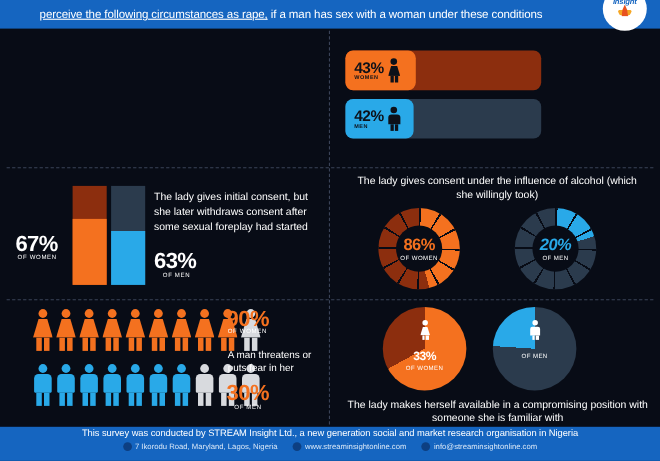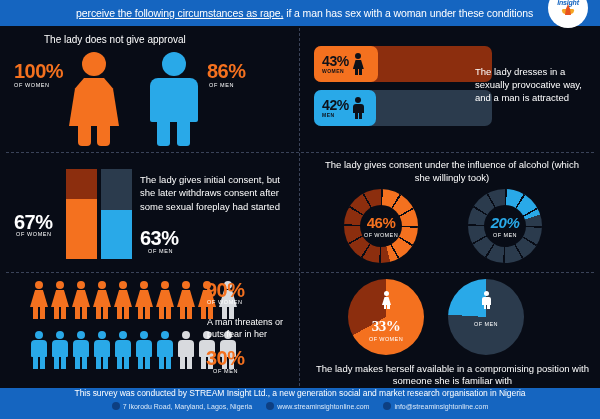--- a/index.html
+++ b/index.html
@@ -15,21 +15,21 @@
   
   .topbar {
     position:absolute; left:0; top:0; width:600px; height:26px;
     background:#1565c0;
     display:flex; align-items:center;
   }
   .topbar-text {
     font-size:10.5px; color:#ffffff; letter-spacing:-0.1px;
     padding-left:36px; white-space:nowrap;
   }
-  .topbar-text u { text-decoration:underline;margin-left:40px; }
+  .topbar-text u { text-decoration:underline; }
   .logo-circle {
     position:absolute; right:12px; top:-12px;
     width:40px; height:40px; border-radius:50%;
     background:#ffffff;
     display:flex; align-items:flex-end; justify-content:center;
     overflow:hidden;
   }
   .logo-inner { position:relative; width:40px; height:40px; }
   .logo-word {
     position:absolute; left:0; top:11px; width:40px; text-align:center;
@@ -172,21 +172,21 @@
     position:absolute; left:207px; top:44px; width:95px;
     font-size:9px; line-height:1.3; color:#ffffff;
   }
 
   
   #panel-compromise { left:300px; top:273px; width:300px; height:113px; }
   .pie { position:absolute; width:76px; height:76px; border-radius:50%; }
   .pie-label {
     position:absolute; left:0; top:40px; width:76px; text-align:center;
   }
-  .pie-pct { font-size:15px; font-weight:bold; color:#ffffff; letter-spacing:-0.5px; line-height:1;font-family:Liberation Serif, serif; }
+  .pie-pct { font-size:11px; font-weight:bold; color:#ffffff; letter-spacing:-0.5px; line-height:1; }
   .pie-sub { font-size:5.5px; letter-spacing:0.4px; color:#ffffff; margin-top:2px; }
   .pie-icon { position:absolute; left:34px; top:12px; width:9px; height:18px; }
   .pie-icon .ih { position:absolute; left:2px; top:0; width:5px; height:5px; border-radius:50%; background:#fff; }
   .pie-icon .ib { position:absolute; left:0; top:6px; width:9px; height:8px; background:#fff;
                   clip-path:polygon(28% 0%,72% 0%,100% 100%,0% 100%); }
   .pie-icon .il { position:absolute; left:1.5px; top:14px; width:2.5px; height:4px; background:#fff; }
   .pie-icon .ir { position:absolute; left:5px; top:14px; width:2.5px; height:4px; background:#fff; }
   .pie-icon.male .ib { clip-path:none; border-radius:2px 2px 0 0; }
   #panel-compromise .caption {
     position:absolute; left:10px; top:90px; width:285px; text-align:center;
@@ -223,42 +223,20 @@
         <div class="logo-flame2"></div>
         <div class="logo-flame"></div>
       </div>
     </div>
   </div>
 
   <div class="vdiv"></div>
   <div class="hdiv a"></div>
   <div class="hdiv b"></div>
 
-  <div class="panel" id="panel-approval">
-    <div class="panel-title">The lady does not give approval</div>
-
-    <div class="fig f-big">
-      <div class="head"></div>
-      <div class="torso"></div>
-      <div class="skirtleg-l"></div>
-      <div class="skirtleg-r"></div>
-    </div>
-    <div class="fig m-big">
-      <div class="head"></div>
-      <div class="torso"></div>
-      <div class="leg-l"></div>
-      <div class="leg-r"></div>
-    </div>
-
-    <div class="bignum orange" style="left:14px; top:32px;">100%</div>
-    <div class="bigsub" style="left:14px; top:54px;">OF WOMEN</div>
-
-    <div class="bignum orange" style="left:207px; top:32px;">86%</div>
-    <div class="bigsub" style="left:209px; top:54px;">OF MEN</div>
-  </div>
 
   <div class="panel" id="panel-provocative">
     <div class="hbar bg-w" style="top:18px;">
       <div class="hbar-fill w" style="width: 63.64px;">
         <div class="hbar-label">
           <div class="hbar-pct">43%</div>
           <div class="hbar-sub">WOMEN</div>
         </div>
         <div class="mini-icon female">
           <div class="mh"></div>
@@ -277,21 +255,20 @@
         </div>
         <div class="mini-icon male">
           <div class="mh"></div>
             <div class="mb"></div>
             <div class="ml"></div>
             <div class="mr"></div>
         </div>
       </div>
     </div>
 
-    <div class="side-text">The lady dresses in a sexually provocative way, and a man is attracted</div>
   </div>
 
   <div class="panel" id="panel-consent">
     <div class="vbar-wrap w">
       <div class="vbar-bg w"></div>
       <div class="vbar-fill w" id="consent-w-fill" style="height: 60.3px;"></div>
     </div>
     <div class="vbar-wrap m">
       <div class="vbar-bg m"></div>
       <div class="vbar-fill m" id="consent-m-fill" style="height: 48.6px;"></div>
@@ -305,21 +282,21 @@
 
     <div class="side-text">The lady gives initial consent, but she later withdraws consent after some  sexual foreplay had started</div>
   </div>
 
   <div class="panel" id="panel-alcohol">
     <div class="panel-title">The lady gives consent under the influence of alcohol (which she willingly took)</div>
 
     <div class="donut" id="donut-women" style="left: 44px; top: 36px; background: conic-gradient(rgb(244, 113, 31) 0deg, rgb(244, 113, 31) 165.6deg, rgb(140, 46, 14) 165.6deg, rgb(140, 46, 14) 360deg);">
       <div class="seg-mask" id="segmask-w" style="background: conic-gradient(transparent 0deg, rgb(8, 12, 22) 0deg, rgb(8, 12, 22) 3deg, transparent 3deg, transparent 30deg, rgb(8, 12, 22) 30deg, rgb(8, 12, 22) 33deg, transparent 33deg, transparent 60deg, rgb(8, 12, 22) 60deg, rgb(8, 12, 22) 63deg, transparent 63deg, transparent 90deg, rgb(8, 12, 22) 90deg, rgb(8, 12, 22) 93deg, transparent 93deg, transparent 120deg, rgb(8, 12, 22) 120deg, rgb(8, 12, 22) 123deg, transparent 123deg, transparent 150deg, rgb(8, 12, 22) 150deg, rgb(8, 12, 22) 153deg, transparent 153deg, transparent 180deg, rgb(8, 12, 22) 180deg, rgb(8, 12, 22) 183deg, transparent 183deg, transparent 210deg, rgb(8, 12, 22) 210deg, rgb(8, 12, 22) 213deg, transparent 213deg, transparent 240deg, rgb(8, 12, 22) 240deg, rgb(8, 12, 22) 243deg, transparent 243deg, transparent 270deg, rgb(8, 12, 22) 270deg, rgb(8, 12, 22) 273deg, transparent 273deg, transparent 300deg, rgb(8, 12, 22) 300deg, rgb(8, 12, 22) 303deg, transparent 303deg, transparent 330deg, rgb(8, 12, 22) 330deg, rgb(8, 12, 22) 333deg, transparent 333deg);"></div>
       <div class="hole">
-        <div class="donut-pct" style="color:#f4711f;">46%</div>
+        <div class="donut-pct" style="color:#f4711f;">86%</div>
         <div class="donut-sub">OF WOMEN</div>
       </div>
     </div>
 
     <div class="donut" id="donut-men" style="left: 168px; top: 36px; background: conic-gradient(rgb(41, 169, 232) 0deg, rgb(41, 169, 232) 72deg, rgb(43, 59, 77) 72deg, rgb(43, 59, 77) 360deg);">
       <div class="seg-mask" id="segmask-m" style="background: conic-gradient(transparent 0deg, rgb(8, 12, 22) 0deg, rgb(8, 12, 22) 3deg, transparent 3deg, transparent 30deg, rgb(8, 12, 22) 30deg, rgb(8, 12, 22) 33deg, transparent 33deg, transparent 60deg, rgb(8, 12, 22) 60deg, rgb(8, 12, 22) 63deg, transparent 63deg, transparent 90deg, rgb(8, 12, 22) 90deg, rgb(8, 12, 22) 93deg, transparent 93deg, transparent 120deg, rgb(8, 12, 22) 120deg, rgb(8, 12, 22) 123deg, transparent 123deg, transparent 150deg, rgb(8, 12, 22) 150deg, rgb(8, 12, 22) 153deg, transparent 153deg, transparent 180deg, rgb(8, 12, 22) 180deg, rgb(8, 12, 22) 183deg, transparent 183deg, transparent 210deg, rgb(8, 12, 22) 210deg, rgb(8, 12, 22) 213deg, transparent 213deg, transparent 240deg, rgb(8, 12, 22) 240deg, rgb(8, 12, 22) 243deg, transparent 243deg, transparent 270deg, rgb(8, 12, 22) 270deg, rgb(8, 12, 22) 273deg, transparent 273deg, transparent 300deg, rgb(8, 12, 22) 300deg, rgb(8, 12, 22) 303deg, transparent 303deg, transparent 330deg, rgb(8, 12, 22) 330deg, rgb(8, 12, 22) 333deg, transparent 333deg);"></div>
       <div class="hole">
         <div class="donut-pct" style="color:#29a9e8;font-style:italic;">20%</div>
         <div class="donut-sub">OF MEN</div>
       </div>

